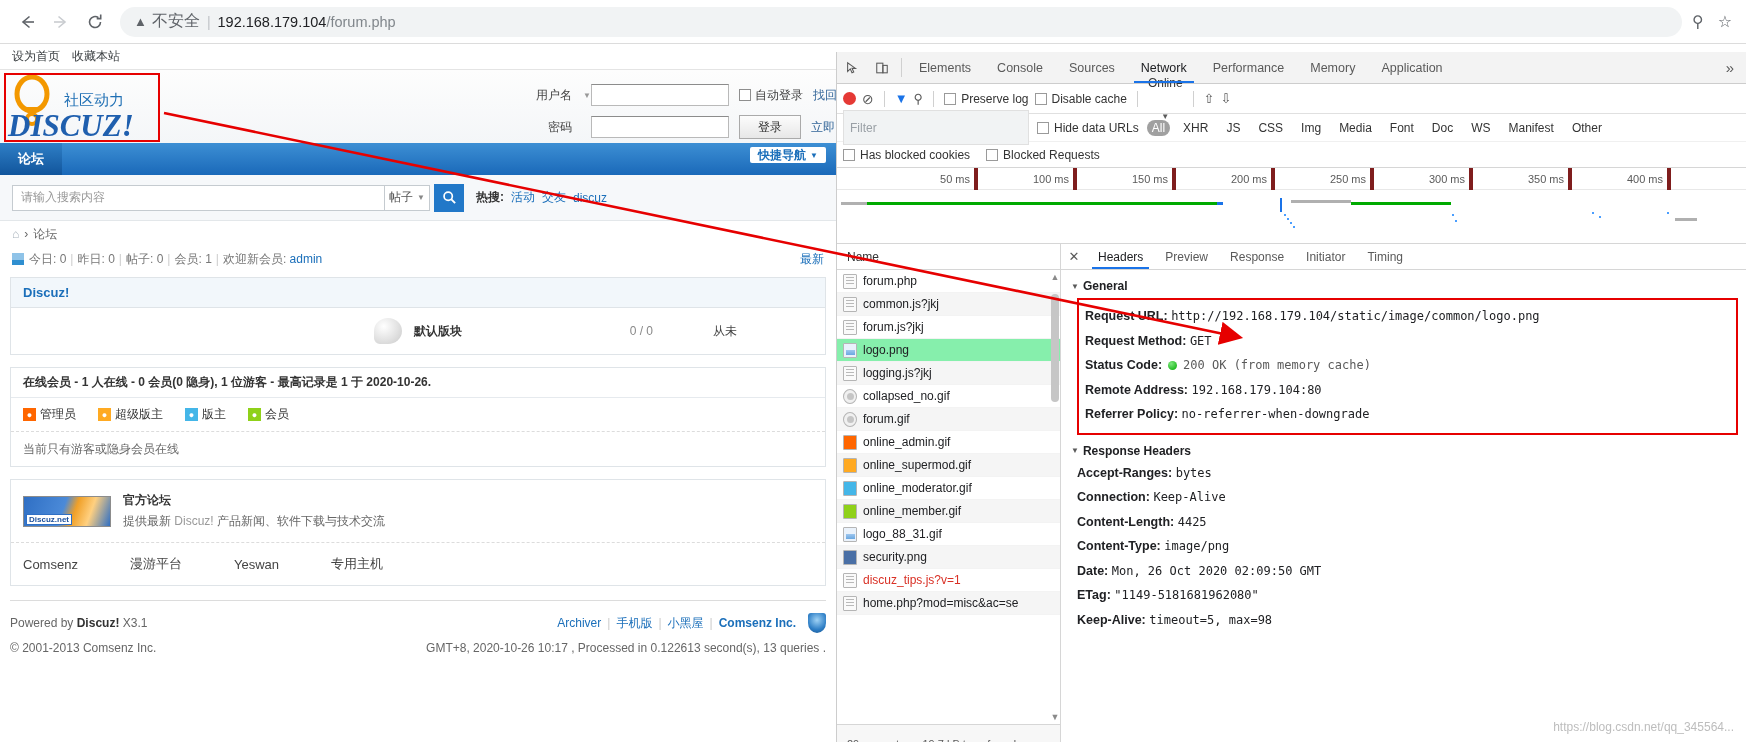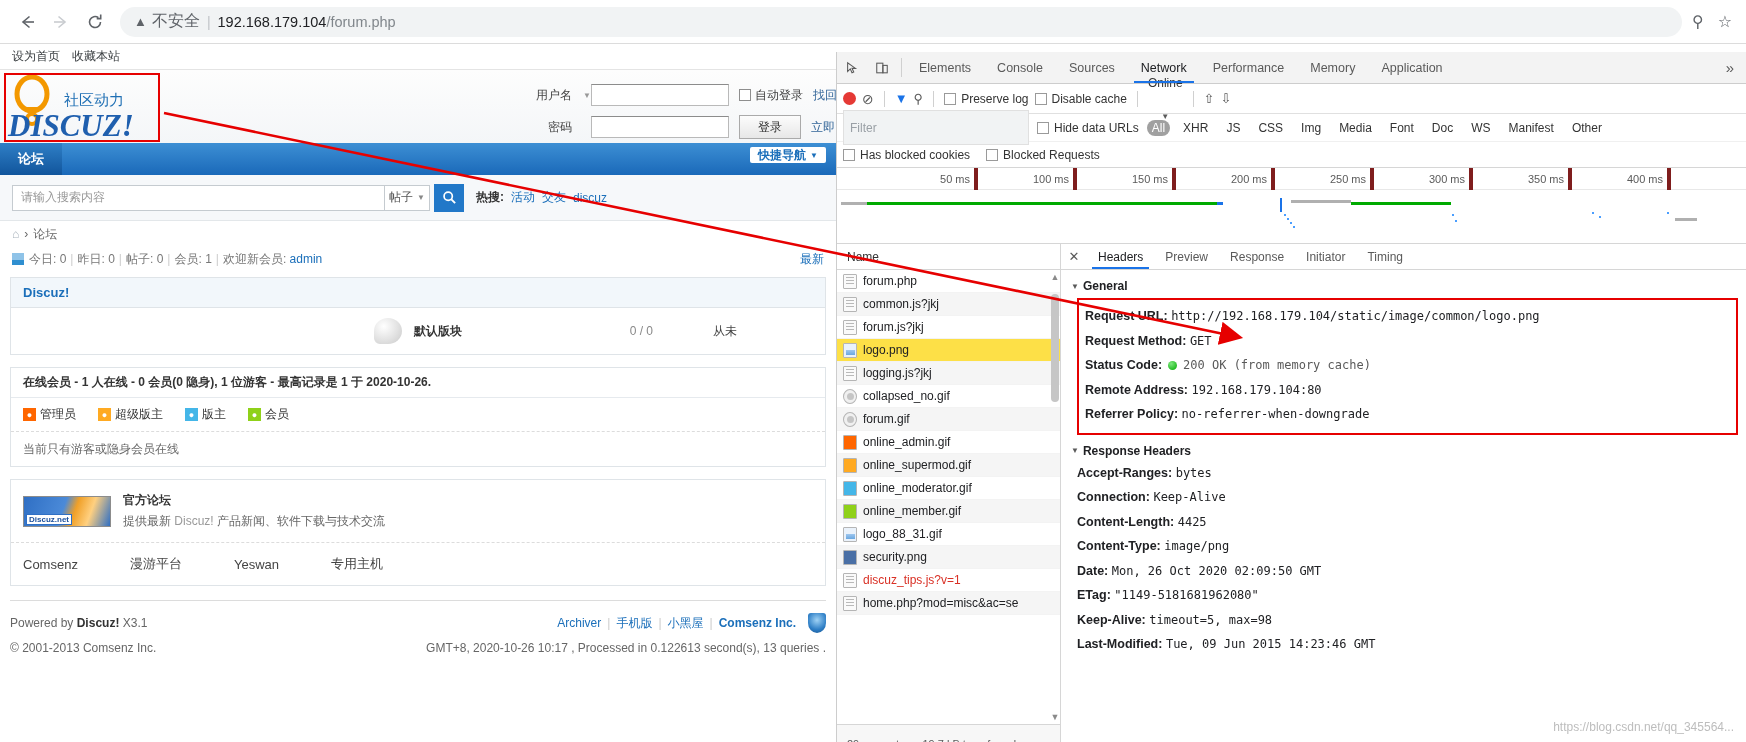--- a/index.html
+++ b/index.html
@@ -292,21 +292,21 @@
   .dt-list-hd {
     height: 26px; border-bottom: 1px solid #d6d6d6; display: flex; align-items: center;
     padding: 0 10px; font-size: 12px; color: #333; background: #fff;
   }
   .dt-list-body { flex: 1; overflow: hidden; position: relative; }
   .req-row {
     height: 23px; display: flex; align-items: center; padding: 0 6px; gap: 6px;
     font-size: 12px; color: #202124; border-bottom: 1px solid #f3f3f3;
   }
   .req-row.alt { background: #f5f5f5; }
-  .req-row.sel { background: #fde047; }
+  .req-row.sel { background: #86efac; }
   .req-row.err { color: #d93025; }
   .f-ico {
     width: 14px; height: 15px; border: 1px solid #b5b5b5; background: #fafafa;
     flex: 0 0 auto; position: relative; border-radius: 1px;
   }
   .f-ico.doc::after {
     content: ""; position: absolute; left: 2px; top: 2px; right: 2px; bottom: 2px;
     background: repeating-linear-gradient(#b9b9b9 0 1px, transparent 1px 3px);
   }
   .f-ico.img { background: #eaf2fb; }
@@ -822,21 +822,20 @@
             <span>Response Headers</span>
           </div>
           <div class="resp-list">
             <div class="resp-row"><span class="hk">Accept-Ranges:</span> <span class="hv">bytes</span></div>
             <div class="resp-row"><span class="hk">Connection:</span> <span class="hv">Keep-Alive</span></div>
             <div class="resp-row"><span class="hk">Content-Length:</span> <span class="hv">4425</span></div>
             <div class="resp-row"><span class="hk">Content-Type:</span> <span class="hv">image/png</span></div>
             <div class="resp-row"><span class="hk">Date:</span> <span class="hv">Mon, 26 Oct 2020 02:09:50 GMT</span></div>
             <div class="resp-row"><span class="hk">ETag:</span> <span class="hv">"1149-5181681962080"</span></div>
             <div class="resp-row"><span class="hk">Keep-Alive:</span> <span class="hv">timeout=5, max=98</span></div>
-            <div class="resp-row"><span class="hk">Last-Modified:</span> <span class="hv">Tue, 09 Jun 2015 14:23:46 GMT</span></div>
           </div>
         </div>
       </div>
     </div>
   </div>
 
   <svg class="arrow-layer">
     <defs>
       <marker id="ah" markerWidth="9" markerHeight="9" refX="7" refY="4.5" orient="auto">
         <path d="M0,0 L9,4.5 L0,9 z" fill="#e60000"></path>

